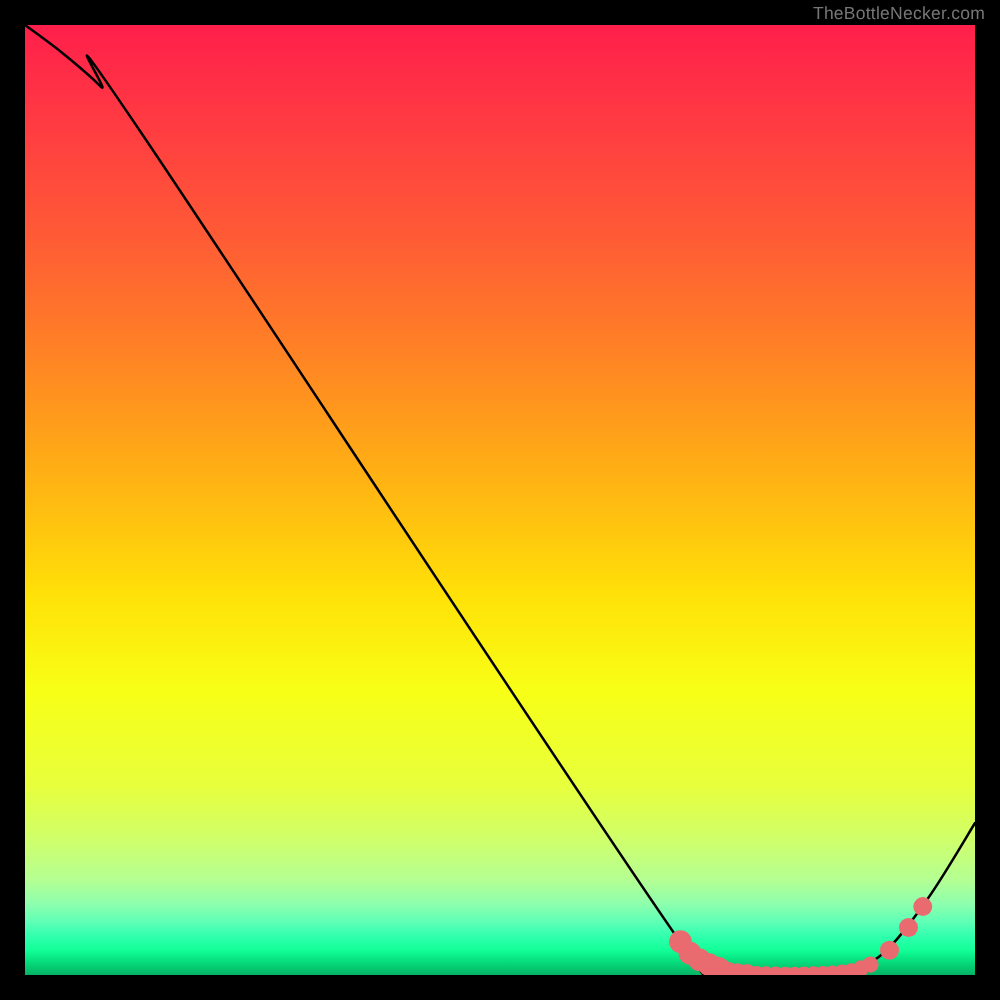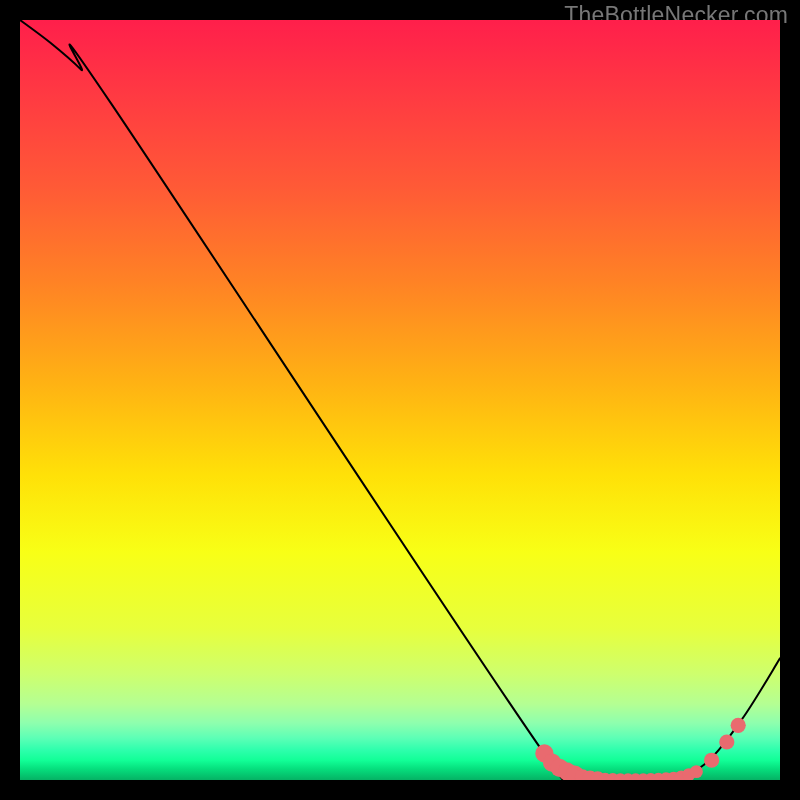--- a/index.html
+++ b/index.html
@@ -22,21 +22,21 @@
     left: 20px;
     top: 20px;
     width: 760px;
     height: 760px;
   }
   .watermark {
     position: absolute;
     top: 2px;
     right: 12px;
     color: #777;
-    font-size: 23px;
+    font-size: 14px;
     font-weight: 500;
     letter-spacing: 0.2px;
     user-select: none;
   }
   svg { display: block; }
 </style>
 </head>
 <body>
 
 <div class="stage">

